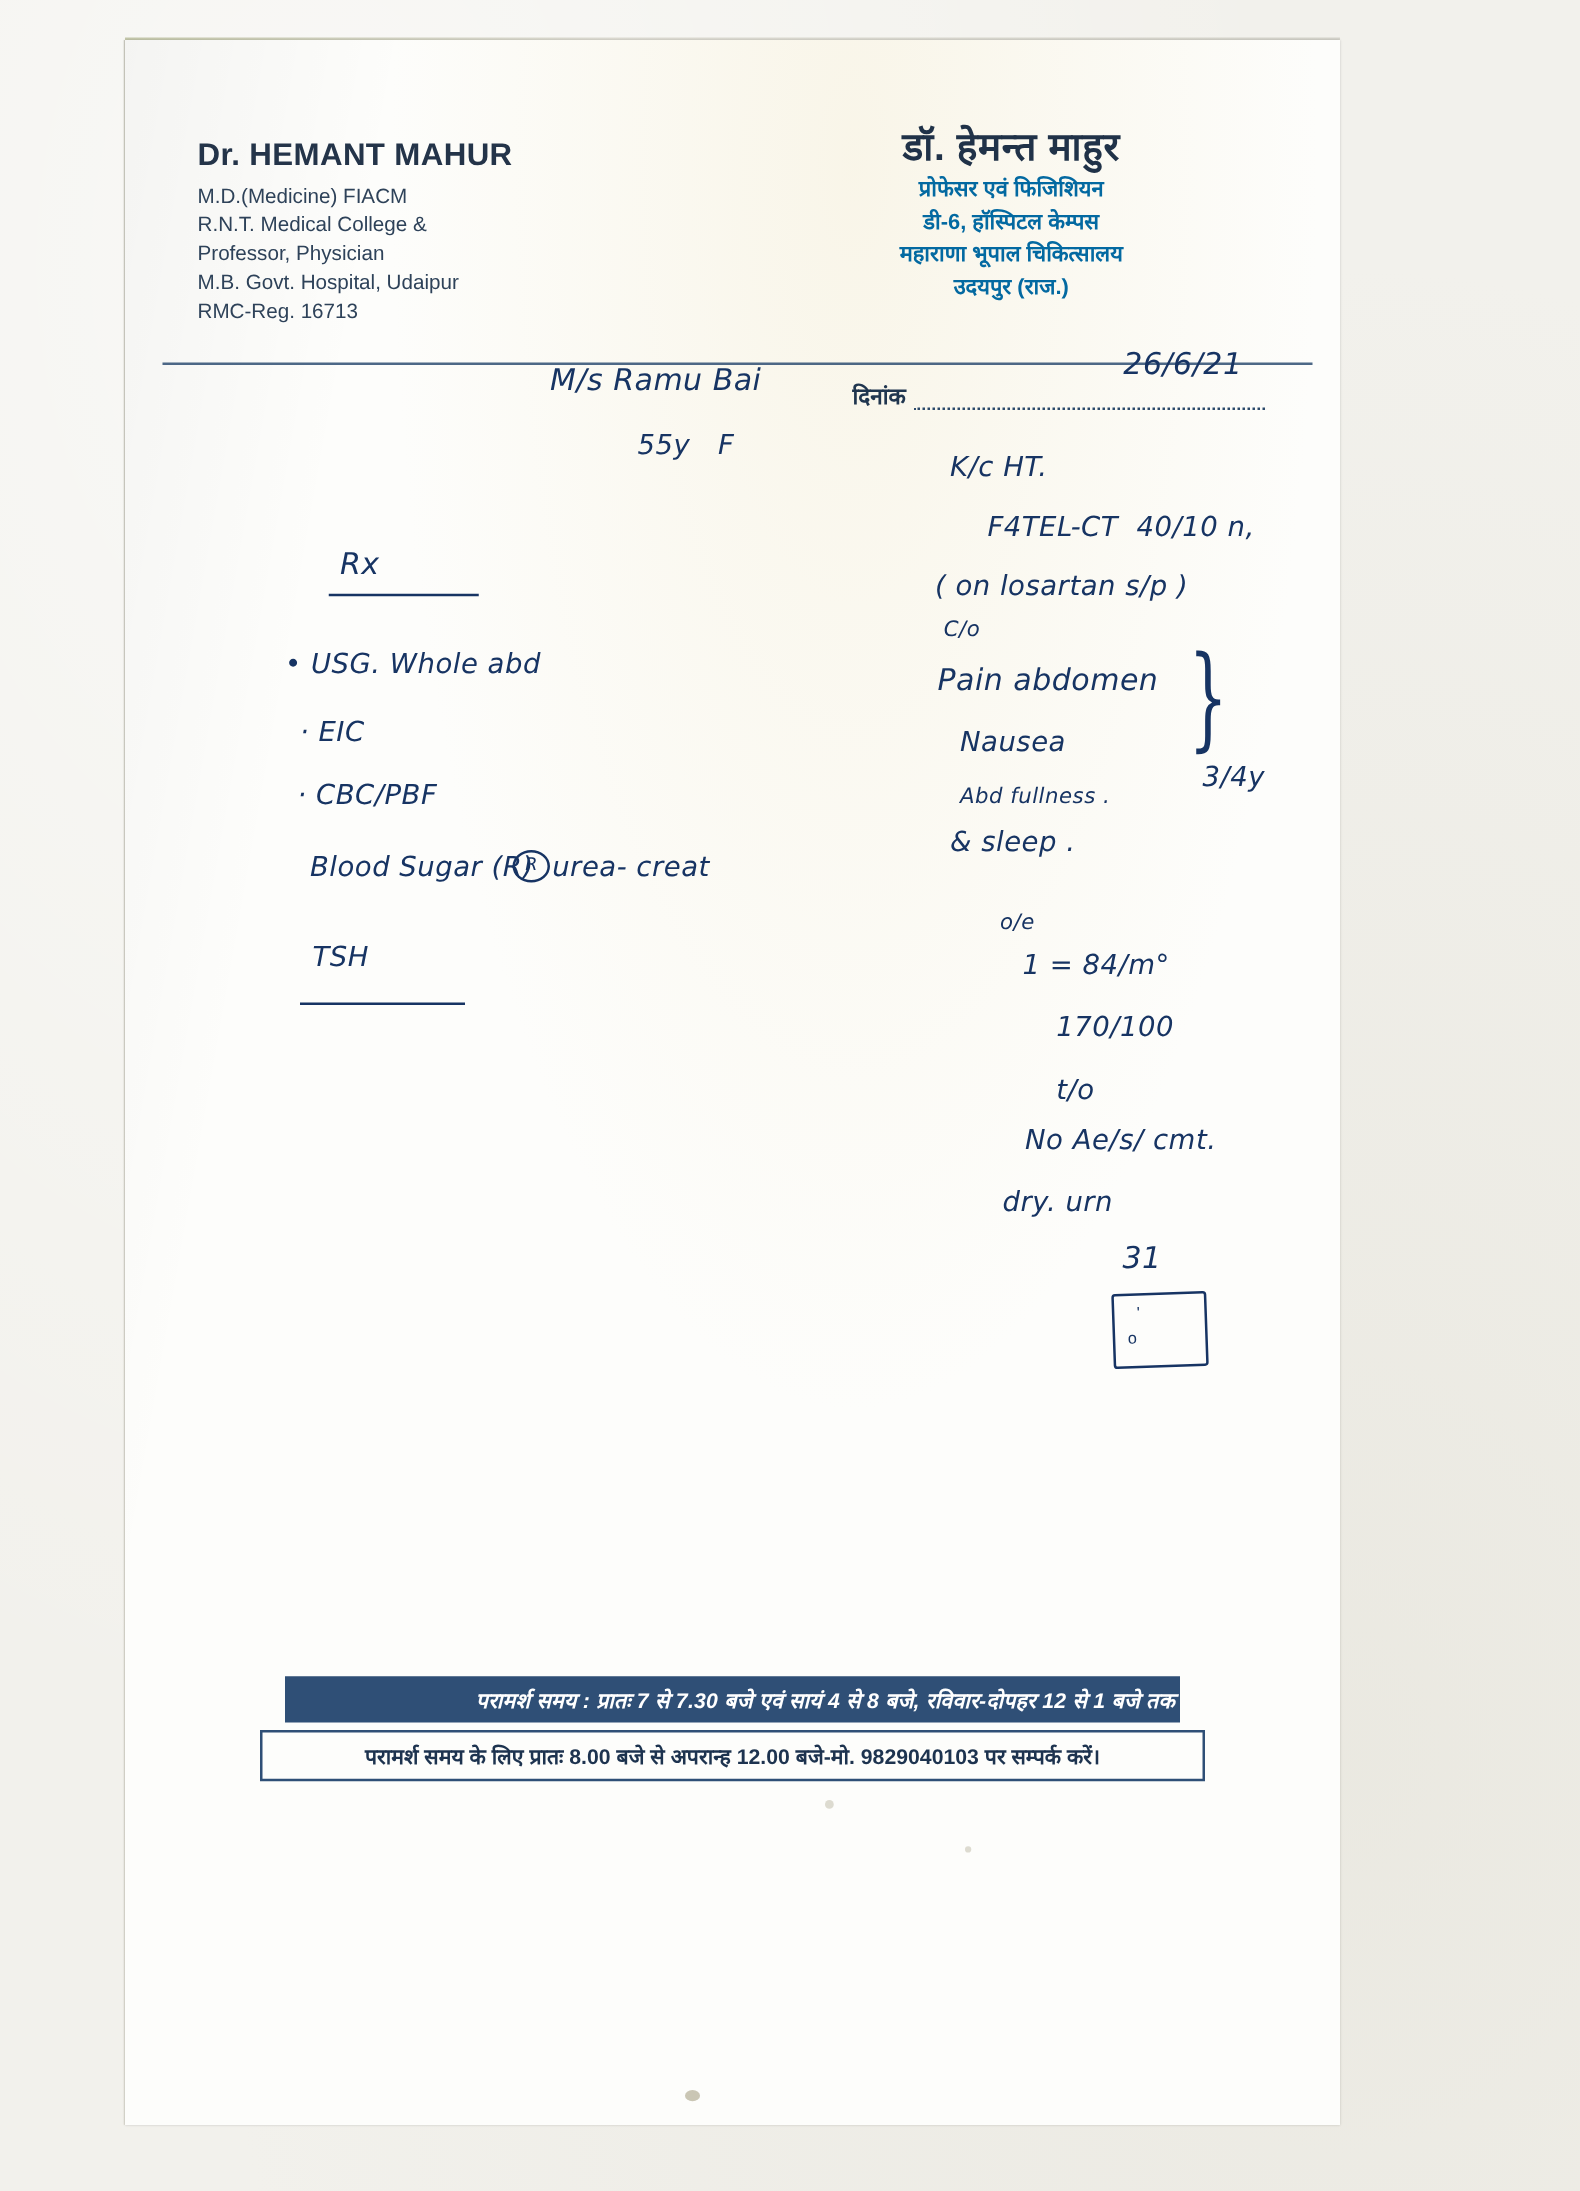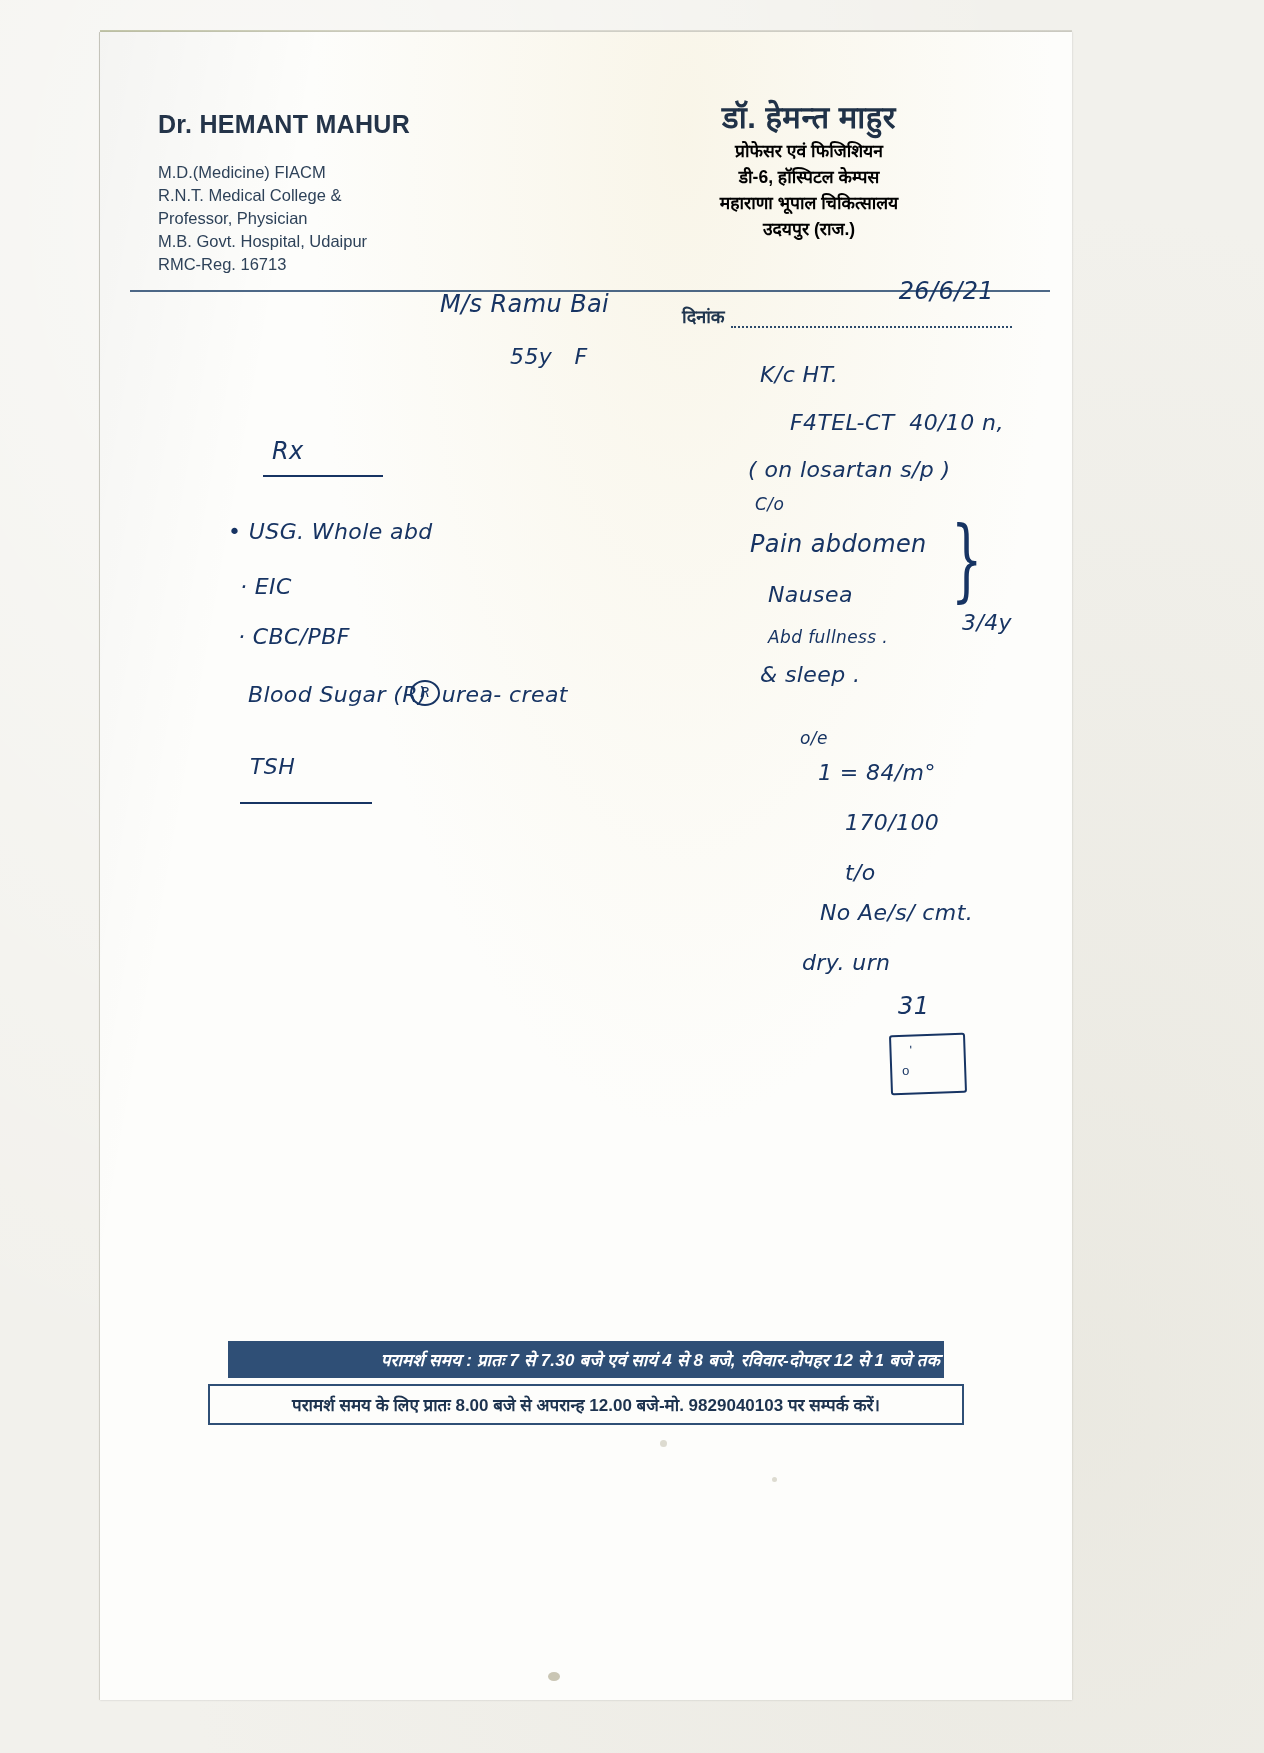--- a/index.html
+++ b/index.html
@@ -72,21 +72,21 @@
     left: 58px;
     top: 78px;
     width: 420px;
     color: #2b3b52;
   }
   .doc-name {
     font-size: 25px;
     font-weight: bold;
     letter-spacing: .3px;
     color: #243449;
-    margin-bottom: 22px;
+    margin-bottom: 7px;
   }
   .doc-line {
     font-size: 16.5px;
     line-height: 23px;
     color: #2e4259;
   }
 
   .lh-right {
     position: absolute;
     right: 48px;
@@ -98,21 +98,21 @@
   .doc-name-hi {
     font-size: 31px;
     font-weight: bold;
     letter-spacing: .5px;
     line-height: 40px;
   }
   .doc-line-hi {
     font-size: 17.5px;
     line-height: 26px;
     font-weight: bold;
-    color: #000000;
+    color: #0369a1;
   }
 
   .rule {
     position: absolute;
     left: 30px;
     right: 22px;
     top: 258px;
     height: 2px;
     background: #2e4d72;
     opacity: .85;

